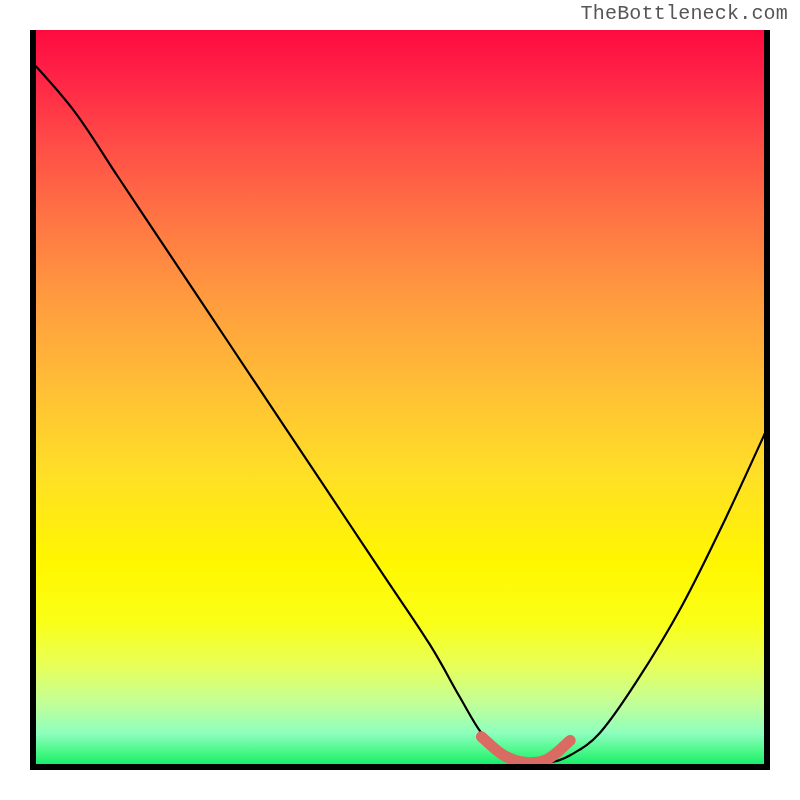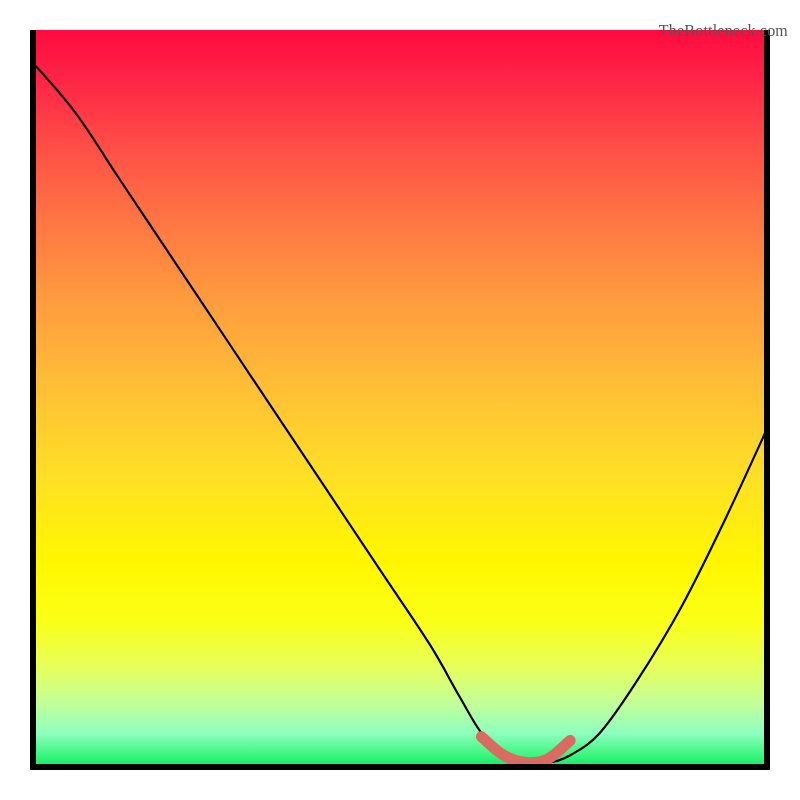--- a/index.html
+++ b/index.html
@@ -4,24 +4,24 @@
 <style>
   * { margin: 0; padding: 0; box-sizing: border-box; }
   html, body { width: 800px; height: 800px; overflow: hidden; background: #fff; }
   .container {
     position: relative;
     width: 800px;
     height: 800px;
   }
   .watermark {
     position: absolute;
-    top: 22px;
+    top: 2px;
     right: 12px;
-    font-family: Liberation Serif, serif;
-    font-size: 16px;
+    font-family: Liberation Mono, monospace;
+    font-size: 20px;
     color: #565656;
     font-weight: 400;
     letter-spacing: 0.2px;
     z-index: 10;
   }
   .plot-area {
     position: absolute;
     left: 30px;
     top: 30px;
     width: 740px;

